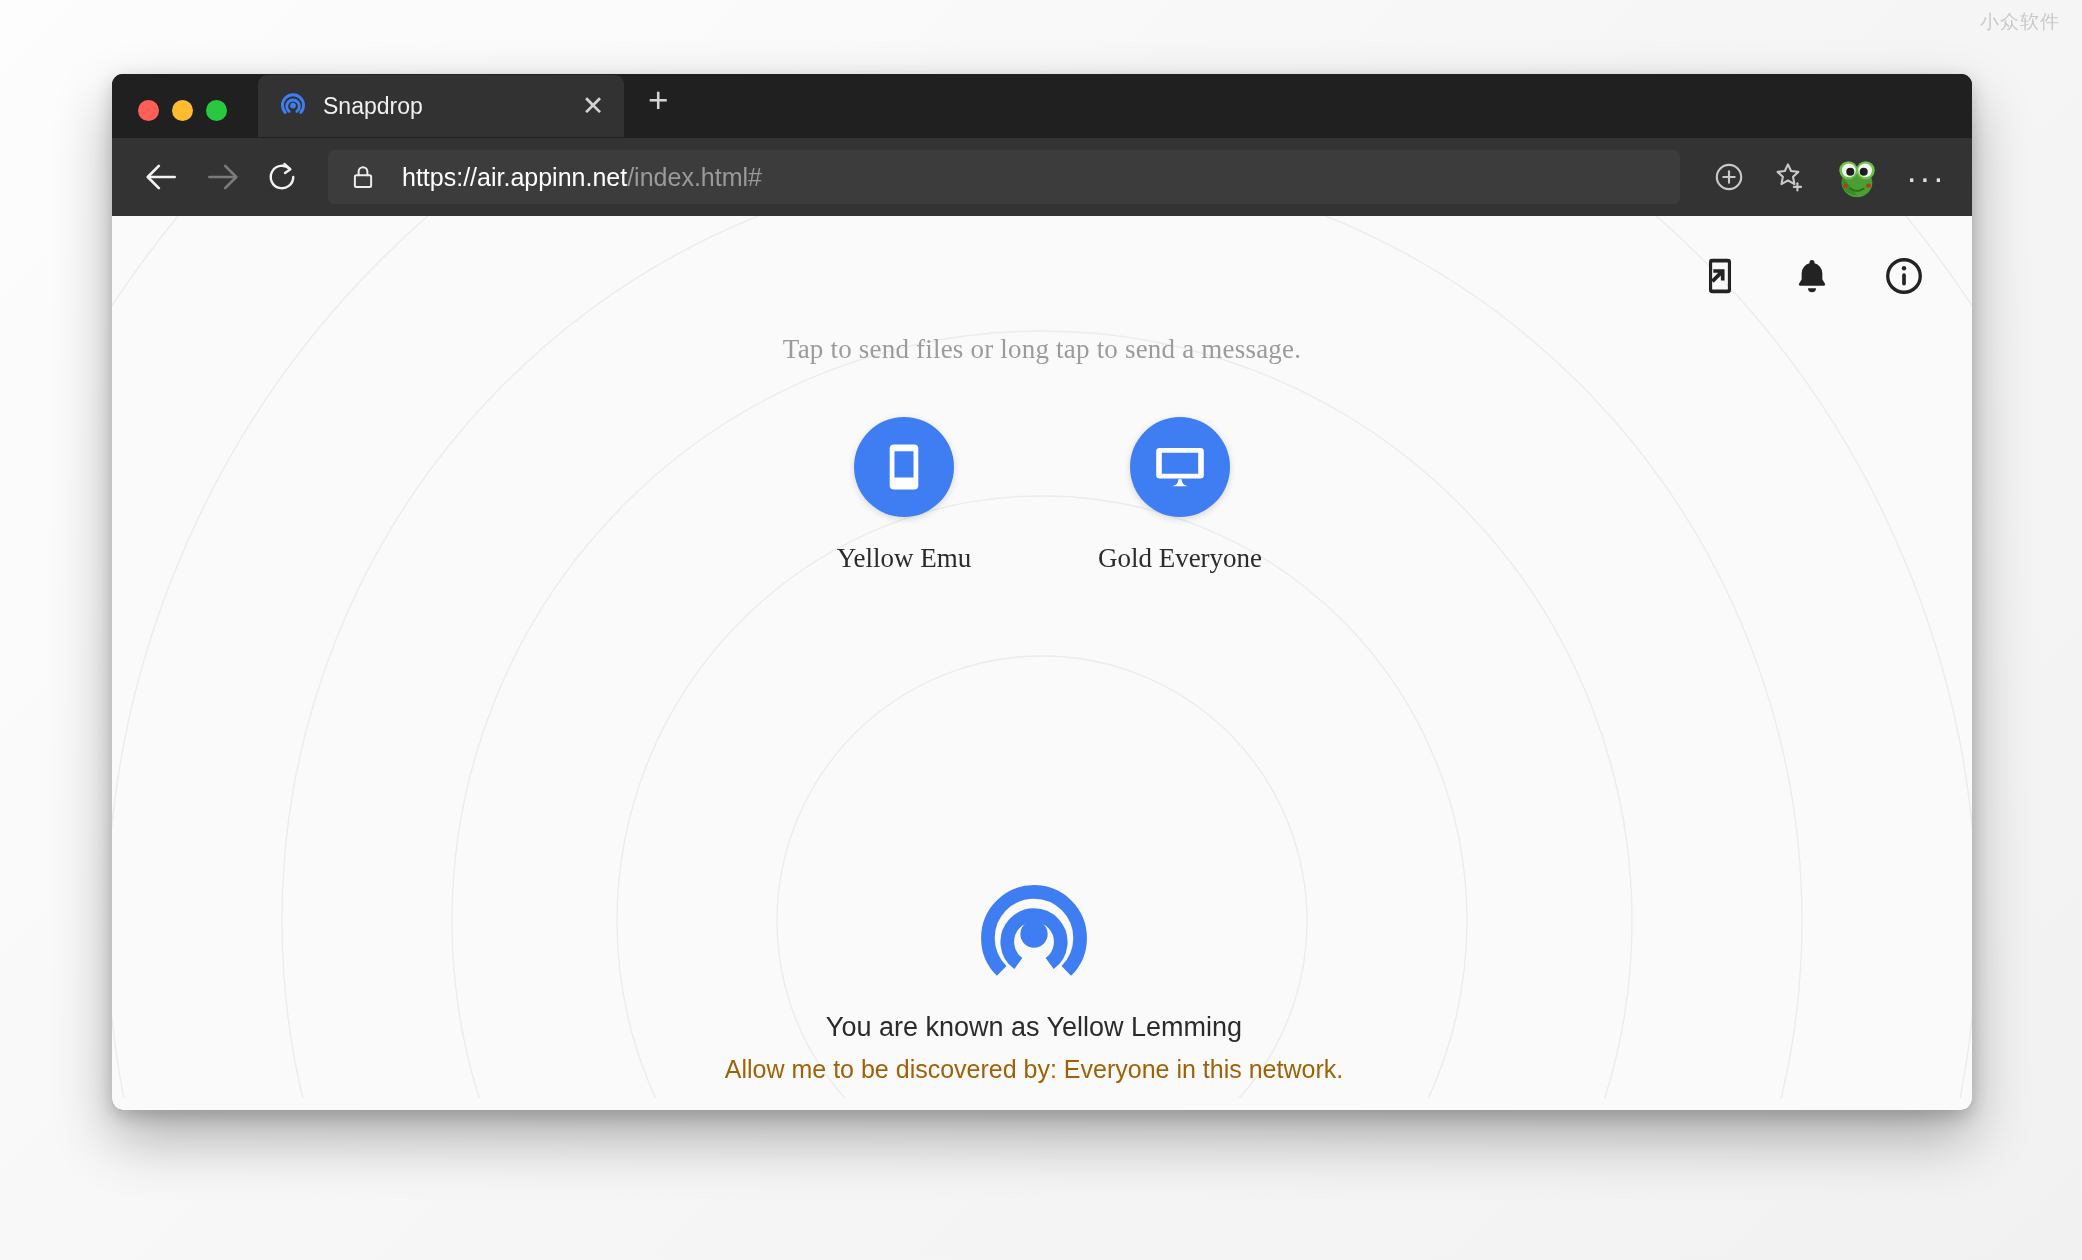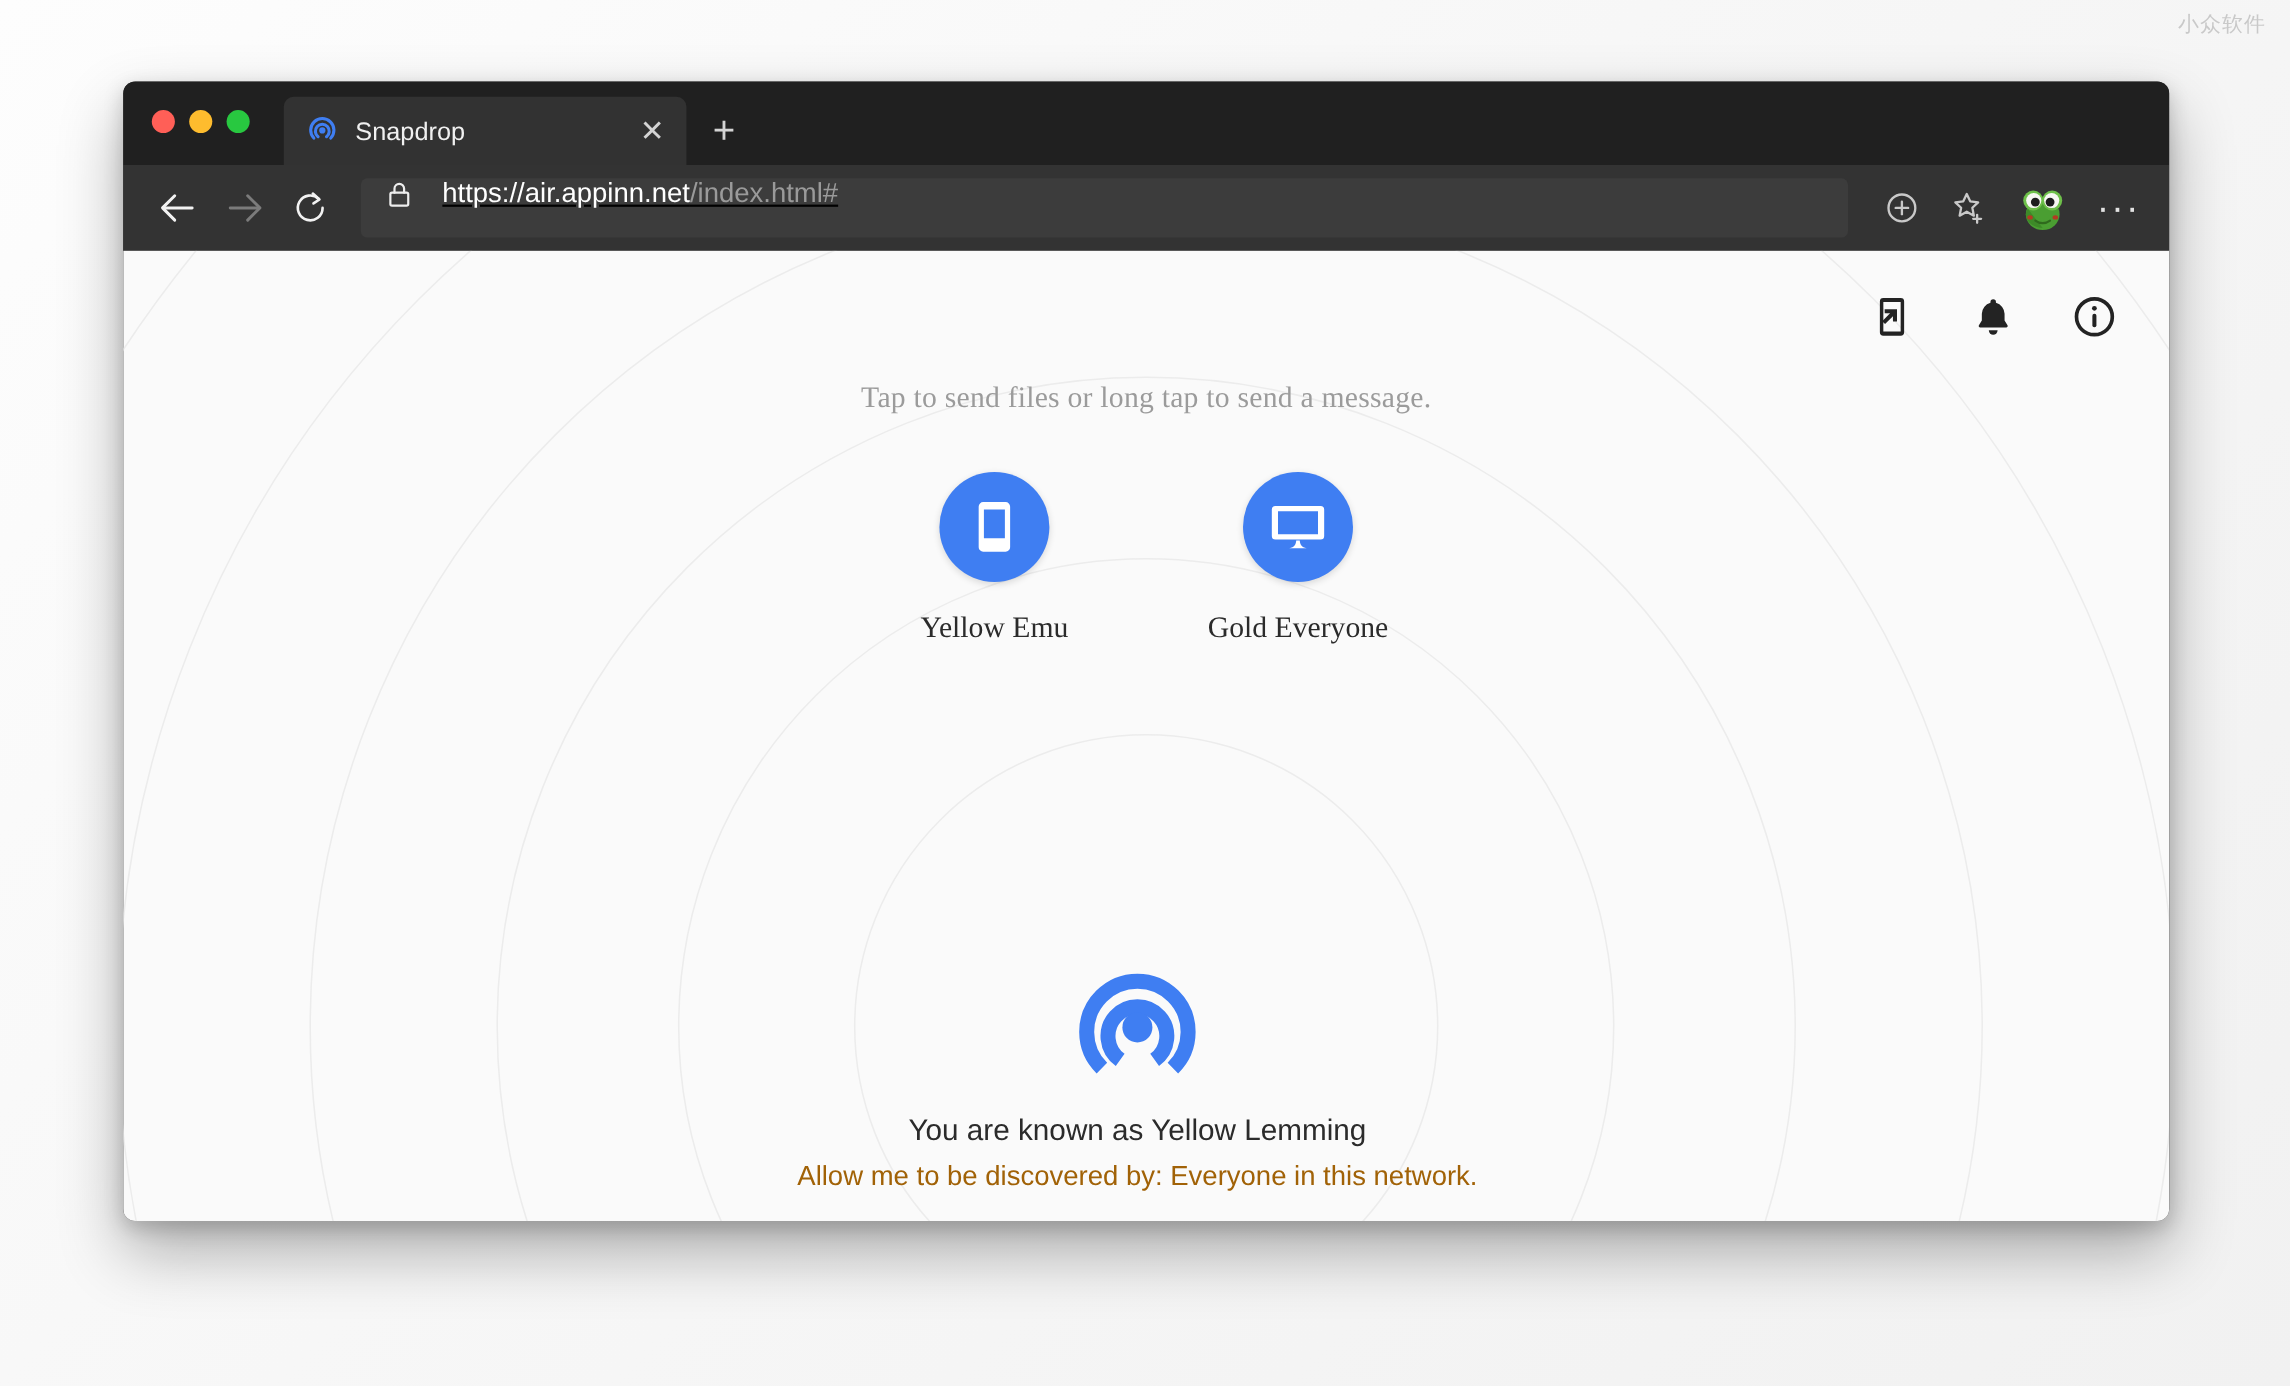--- a/index.html
+++ b/index.html
@@ -45,25 +45,25 @@
     overflow: hidden;
     box-shadow: 0 28px 58px rgba(0,0,0,0.30),
                 0 6px 18px rgba(0,0,0,0.18);
     background: #2b2b2b;
     display: flex;
     flex-direction: column;
   }
 
   
   #tab-strip {
-    height: 76px;
+    height: 64px;
     background: #202020;
     position: relative;
     display: flex;
-    align-items: flex-end;
+    align-items: center;
     flex: 0 0 auto;
   }
 
   #traffic-lights {
     display: flex;
     gap: 13px;
     position: absolute;
     left: 26px;
     top: 26px;
   }
@@ -137,24 +137,23 @@
     display: flex; align-items: center; justify-content: center;
     border-radius: 6px;
   }
 
   #address-bar {
     flex: 1 1 auto;
     height: 54px;
     background: #3c3c3c;
     border-radius: 6px;
     display: flex;
-    align-items: flex-start;
+    align-items: center;
     margin: 0 14px;
     padding: 0 16px 0 20px;
-    text-decoration: underline;
   }
 
   #lock-icon { flex: 0 0 auto; margin-right: 24px; }
 
   #url-text {
     flex: 1 1 auto;
     font-size: 25px;
     color: #ffffff;
     white-space: nowrap;
     overflow: hidden;

